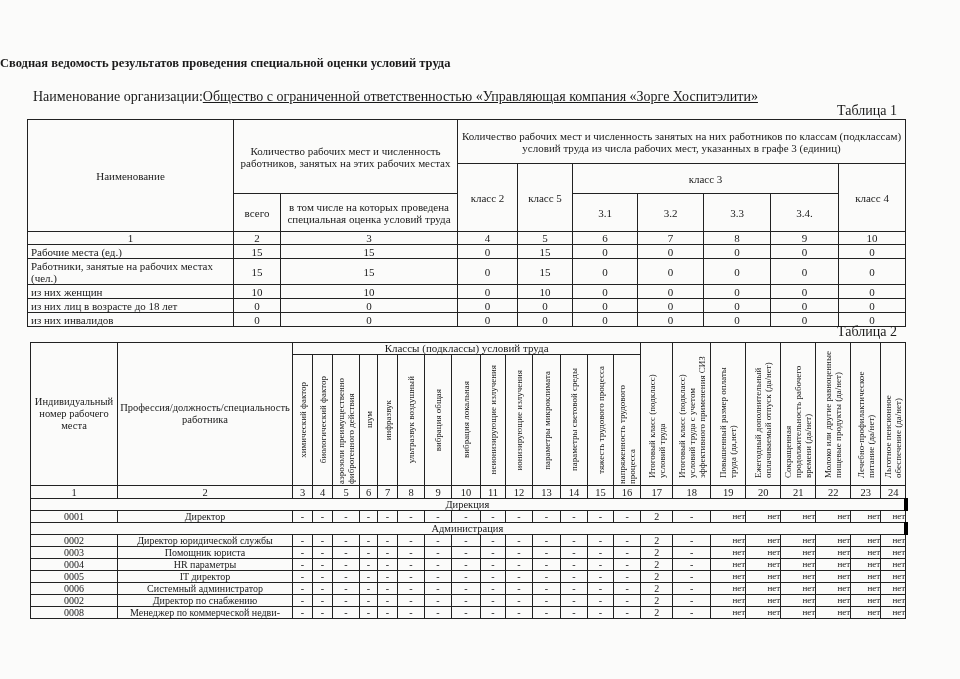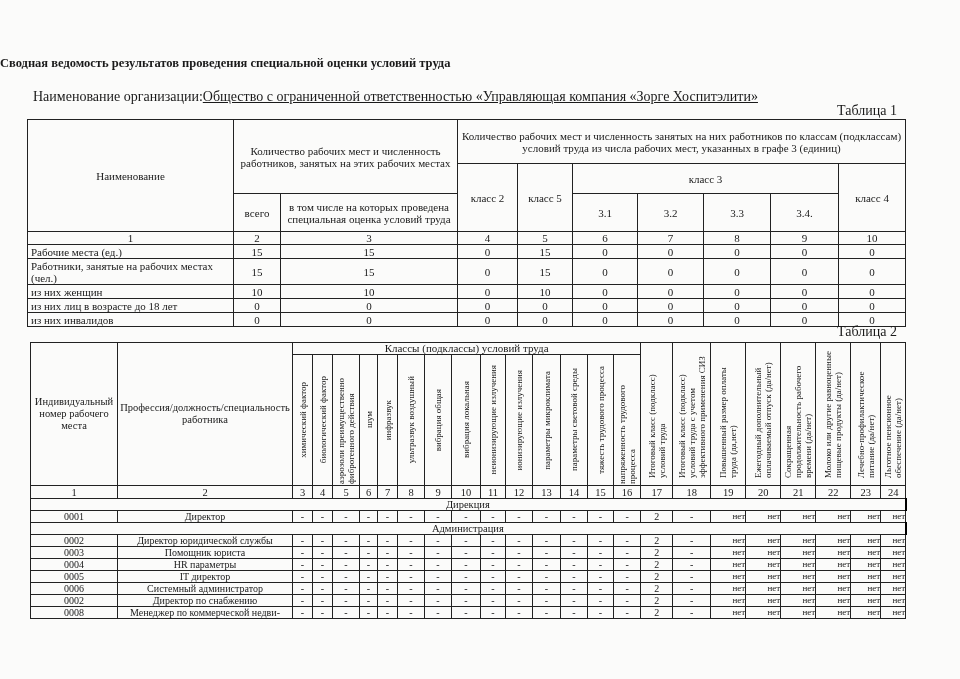--- a/index.html
+++ b/index.html
@@ -31,21 +31,21 @@
   #t1 .num-row td { height: 11px; }
   #t1 .data-row td { height: 13px; }
   #t1 .data-row.tall td { height: 25px; }
 
   
   #t2 { left: 30px; top: 342px; width: 875px; font-size: 10px; line-height: 11px; }
   #t2 .hdr-top td.cls-head { height: 11px; font-size: 11px; }
   #t2 .hdr-rot td { height: 130px; }
   .rot { writing-mode: vertical-rl; transform: rotate(180deg); font-size: 9px; line-height: 10px; margin: 0 auto; max-height: 128px; text-align: left; }
   #t2 .num-row td { height: 12px; font-size: 10.5px; }
-  #t2 .section-row td { height: 11px; border-left: 1px solid #222; border-right: 2px solid #000000; font-size: 10.5px; }
+  #t2 .section-row td { height: 11px; border-left: 1px solid #222; border-right: 4px solid #000000; font-size: 10.5px; }
   #t2 .data-row td { height: 11px; font-size: 10px; }
   #t2 .data-row td.nyet { font-size: 9px; text-align: right; }
   #t2 .col1-head, #t2 .col2-head { font-size: 10.5px; line-height: 12px; }
 </style>
 </head>
 <body>
 
 <div class="doc-title">Сводная ведомость результатов проведения специальной оценки условий труда</div>
 
 <div class="org-line">

